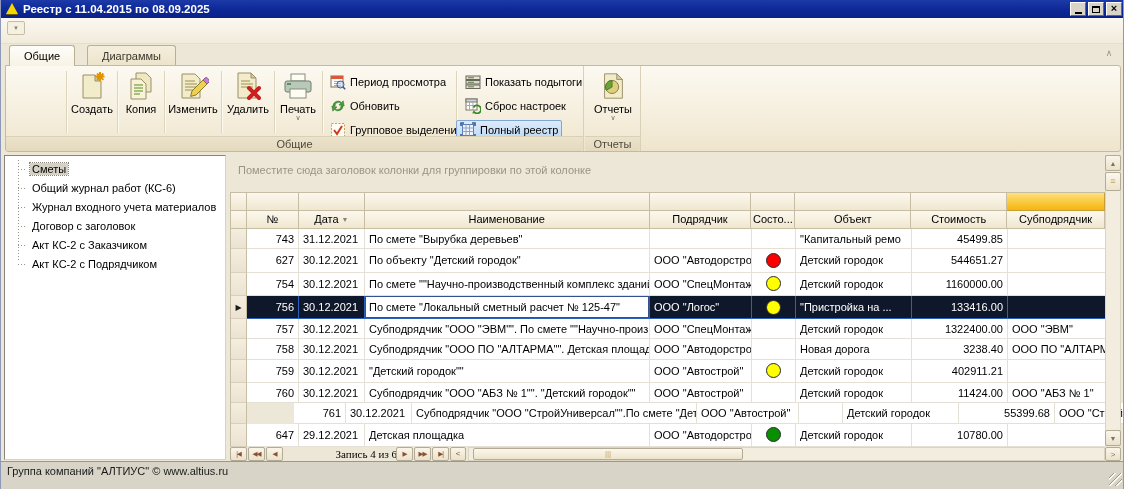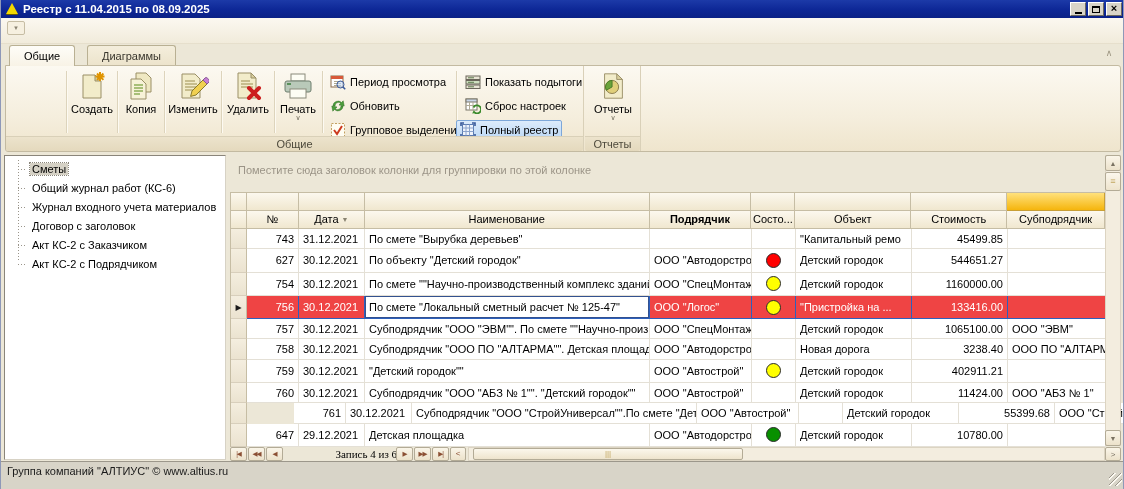--- a/index.html
+++ b/index.html
@@ -74,21 +74,21 @@
     border-right:1px solid #c6bda4; border-bottom:1px solid #c6bda4; }
   .bandcell.hot { background:linear-gradient(180deg,#ffe17c,#f5b50d); border-color:#c89f36; }
   .hcell { text-align:center; line-height:17px; white-space:nowrap; overflow:hidden; }
   .sort-arrow { font-size:7px; color:#8a8472; vertical-align:1px; margin-left:3px; }
   .rows { display:flex; flex-direction:column; height:218px; }
   .drow { display:flex; flex:1 1 auto; }
   .dcell { border-right:1px solid #e4e0d6; border-bottom:1px solid #e4e0d6; background:#fff;
     padding:0 4px; white-space:nowrap; overflow:hidden; display:flex; align-items:center; }
   .gut { background:linear-gradient(180deg,#f4eedf,#ebe3d0); border-right:1px solid #c6bda4;
     border-bottom:1px solid #d8cfbc; padding:0; justify-content:center; color:#1a1a1a; font-size:8px; }
-  .drow.sel .dcell { background:#ef4444; color:#fff; border-color:#2d60bd; }
+  .drow.sel .dcell { background:#0f172a; color:#fff; border-color:#2d60bd; }
   .drow.sel .dcell.gut { background:linear-gradient(180deg,#f4eedf,#ebe3d0); color:#1a1a1a; border-right-color:#c6bda4; border-bottom-color:#d8cfbc; }
   .drow.sel .dcell.editor { background:#fff; color:#000; box-shadow:inset 0 0 0 1px #33518f; }
   .al-r { justify-content:flex-end; } .al-c { justify-content:center; }
   .status-dot { width:15px; height:15px; border-radius:50%; border:1px solid #2a2a2a; }
 
   
   .sb-btn { position:absolute; width:16px; background:linear-gradient(180deg,#faf5e9,#ece2cb);
     border:1px solid #b3ab96; border-radius:2px; color:#7a7262; font-size:7px; text-align:center; }
   .vscroll-track { position:absolute; left:1104px; top:155px; width:16px; height:291px; background:#f3eddf; border:1px solid #dcd4c2; }
   .vthumb { position:absolute; left:1104px; top:172px; width:16px; height:19px;
@@ -299,21 +299,21 @@
           <div class="bandcell" style="width: 44px;"></div>
           <div class="bandcell" style="width: 116px;"></div>
           <div class="bandcell" style="width: 96px;"></div>
           <div class="bandcell hot" style="width: 98px;"></div>
         </div>
       <div class="g-row" id="header-row">
           <div class="hcell" style="width: 16px;"></div>
           <div class="hcell" style="width: 52px;"><span>№</span></div>
           <div class="hcell" style="width: 66px;"><span>Дата</span><span class="sort-arrow">▼</span></div>
           <div class="hcell" style="width: 285px;"><span>Наименование</span></div>
-          <div class="hcell" style="width: 102px; font-weight: bold;"><span>Подрядчик</span></div>
+          <div class="hcell" style="width: 102px;"><span>Подрядчик</span></div>
           <div class="hcell" style="width: 44px;"><span>Состо...</span></div>
           <div class="hcell" style="width: 116px;"><span>Объект</span></div>
           <div class="hcell" style="width: 96px;"><span>Стоимость</span></div>
           <div class="hcell" style="width: 98px;"><span>Субподрядчик</span></div>
         </div>
       <div class="rows" id="rows">
           <div class="drow">
             <div class="dcell gut" style="width: 16px; flex: 0 0 16px;"></div>
             <div class="dcell al-r" style="width: 52px; flex: 0 0 52px;">743</div>
             <div class="dcell " style="width: 66px; flex: 0 0 66px;">31.12.2021</div>
@@ -366,21 +366,21 @@
             <div class="dcell " style="width: 98px; flex: 0 0 98px;"></div>
           </div>
           <div class="drow">
             <div class="dcell gut" style="width: 16px; flex: 0 0 16px;"></div>
             <div class="dcell al-r" style="width: 52px; flex: 0 0 52px;">757</div>
             <div class="dcell " style="width: 66px; flex: 0 0 66px;">30.12.2021</div>
             <div class="dcell " style="width: 285px; flex: 0 0 285px;">Субподрядчик "ООО "ЭВМ"". По смете ""Научно-произво</div>
             <div class="dcell " style="width: 102px; flex: 0 0 102px;">ООО "СпецМонтаж</div>
             <div class="dcell al-c" style="width: 44px; flex: 0 0 44px;"></div>
             <div class="dcell " style="width: 116px; flex: 0 0 116px;">Детский городок</div>
-            <div class="dcell al-r" style="width: 96px; flex: 0 0 96px;">1065100.00</div>
+            <div class="dcell al-r" style="width: 96px; flex: 0 0 96px;">1322400.00</div>
             <div class="dcell " style="width: 98px; flex: 0 0 98px;">ООО "ЭВМ"</div>
           </div>
           <div class="drow">
             <div class="dcell gut" style="width: 16px; flex: 0 0 16px;"></div>
             <div class="dcell al-r" style="width: 52px; flex: 0 0 52px;">758</div>
             <div class="dcell " style="width: 66px; flex: 0 0 66px;">30.12.2021</div>
             <div class="dcell " style="width: 285px; flex: 0 0 285px;">Субподрядчик "ООО ПО "АЛТАРМА"". Детская площадк</div>
             <div class="dcell " style="width: 102px; flex: 0 0 102px;">ООО "Автодорстро</div>
             <div class="dcell al-c" style="width: 44px; flex: 0 0 44px;"></div>
             <div class="dcell " style="width: 116px; flex: 0 0 116px;">Новая дорога</div>

